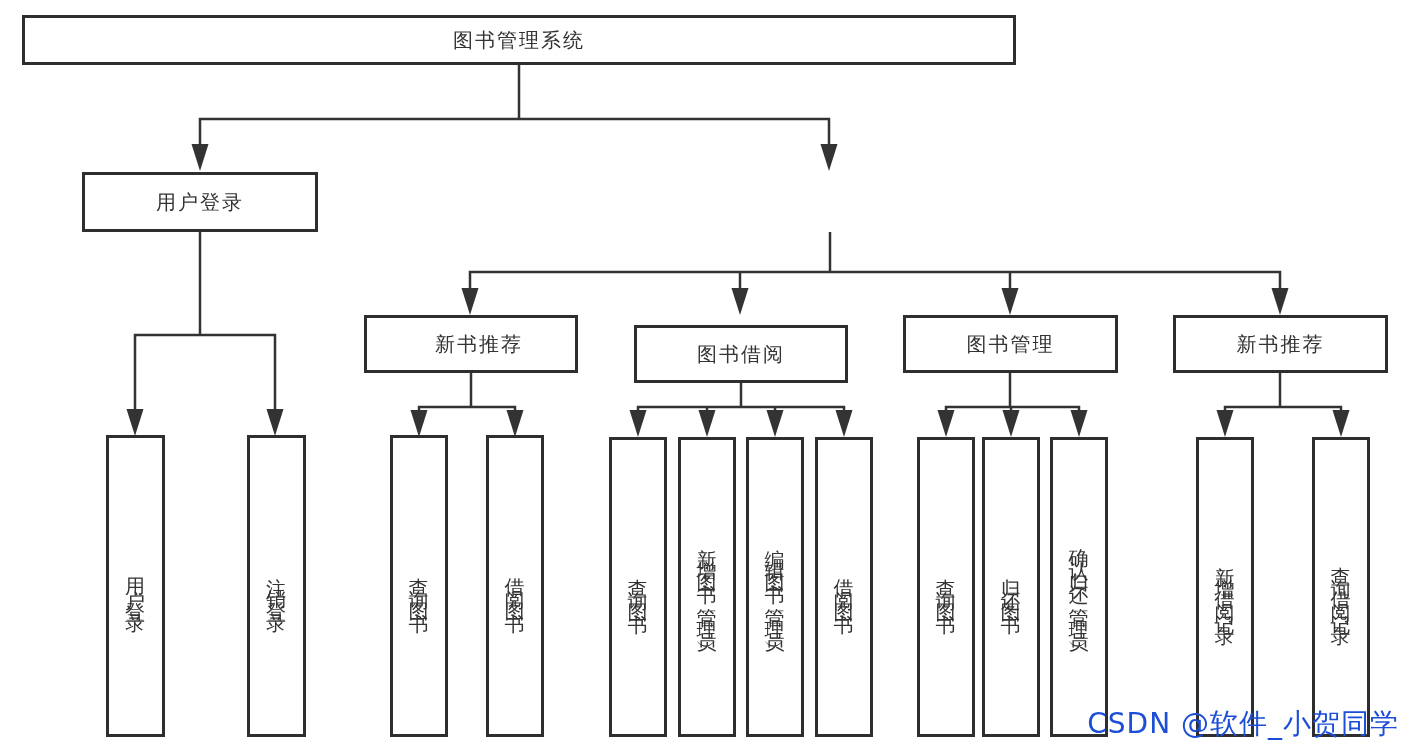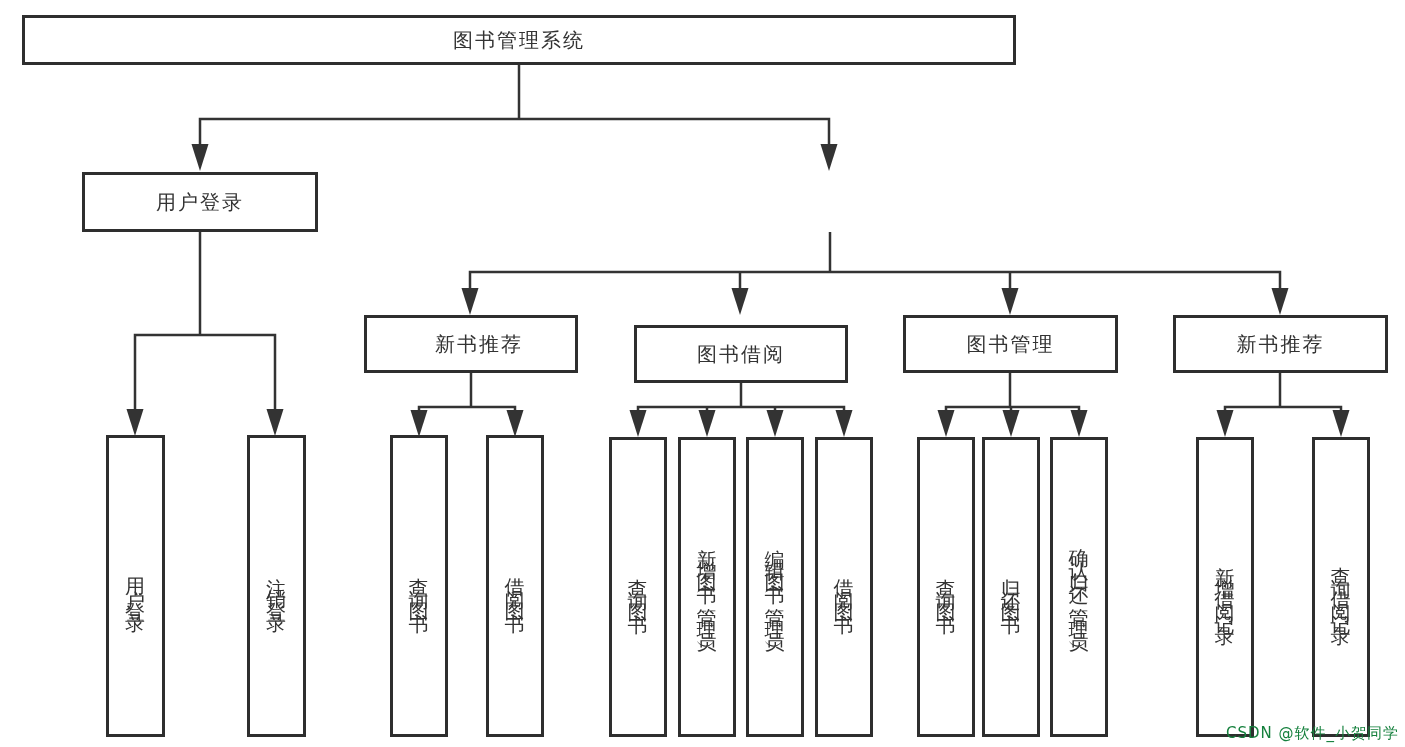--- a/index.html
+++ b/index.html
@@ -42,22 +42,22 @@
     writing-mode: vertical-rl;
     text-orientation: mixed;
     letter-spacing: 12px;
     line-height: 1;
     white-space: nowrap;
   }
   .watermark {
     position: absolute;
     right: 6px;
     bottom: 4px;
-    font-size: 15px;
-    color: #15803d;
+    font-size: 28px;
+    color: #1d4ed8;
     letter-spacing: 1px;
     z-index: 3;
     white-space: nowrap;
   }
   svg .wire {
     fill: none;
     stroke: #333333;
     stroke-width: 2.5;
   }
   svg .head {

